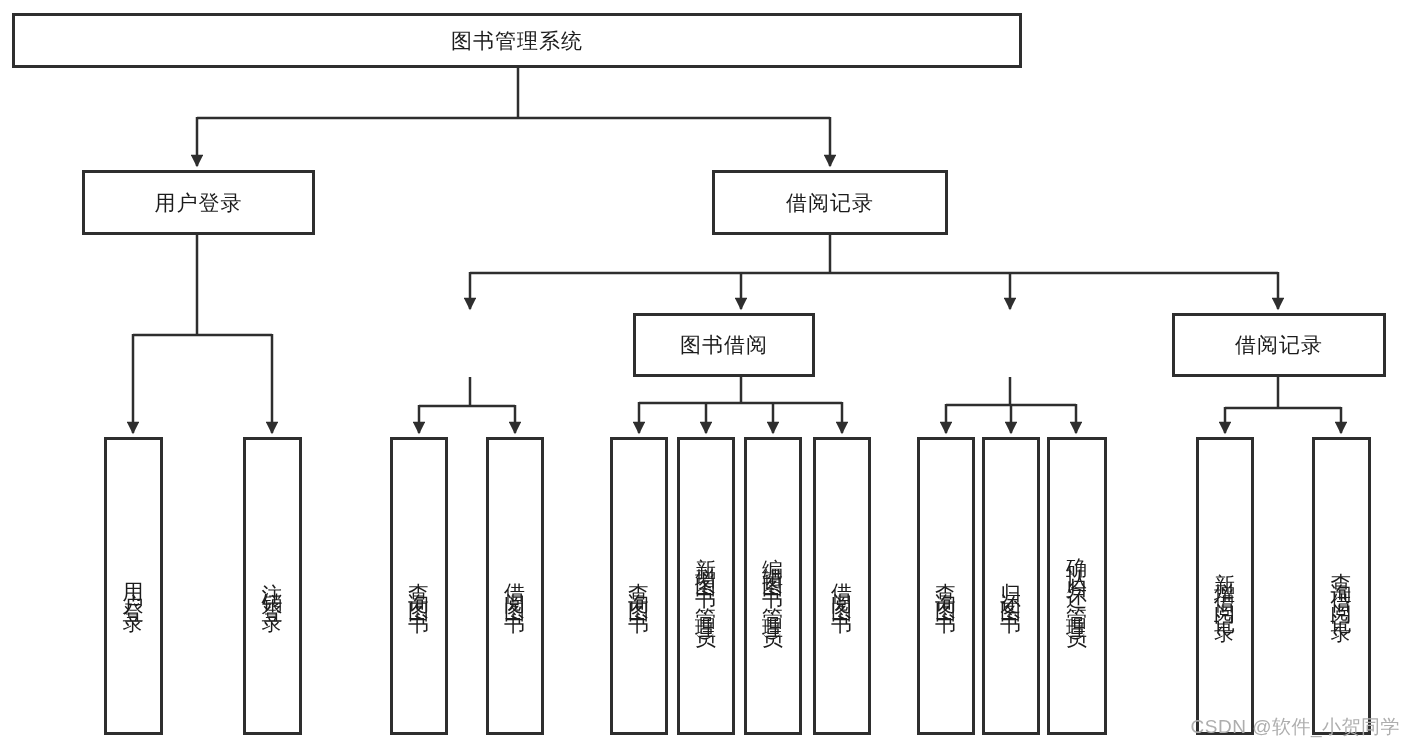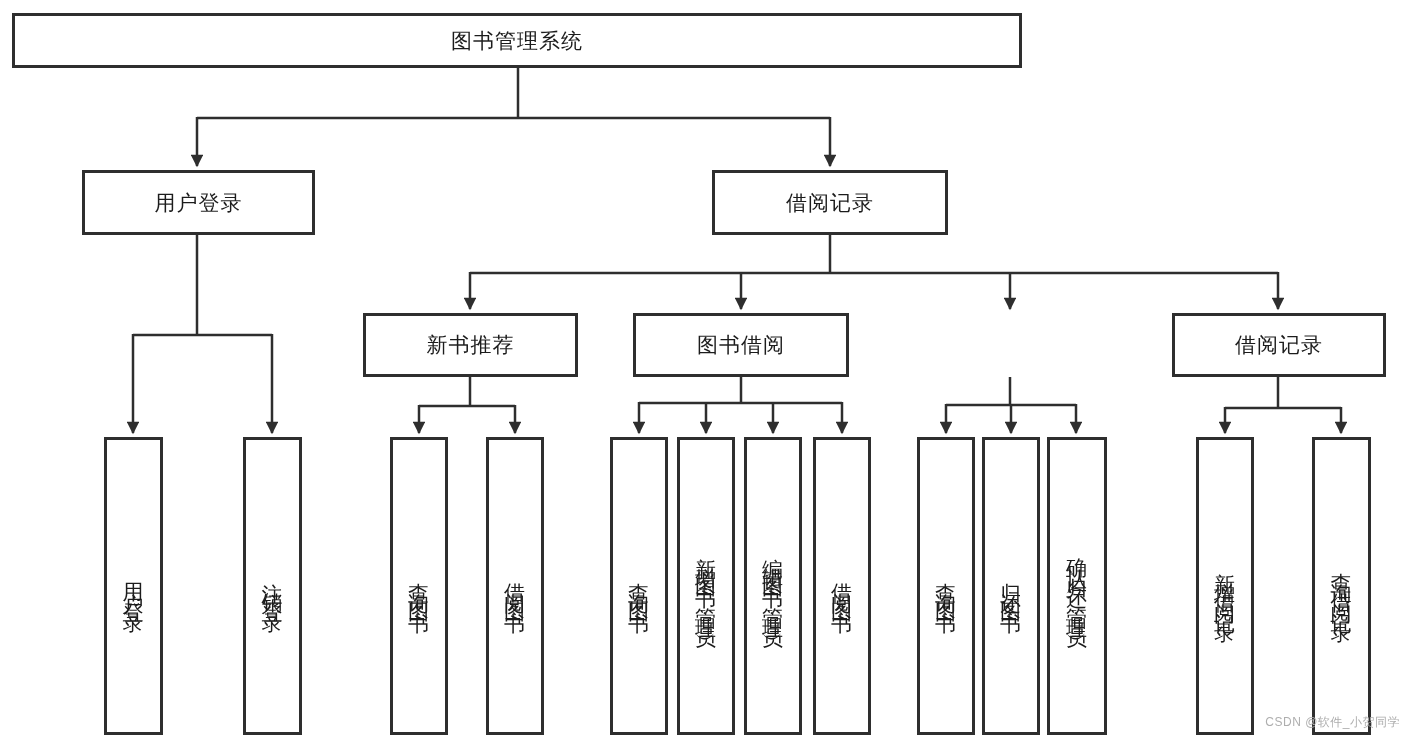--- a/index.html
+++ b/index.html
@@ -13,21 +13,21 @@
     border:3px solid #2e2e2e;display:flex;align-items:center;justify-content:center;
     color:#1c1c1c;z-index:2;text-align:center;
   }
   .h{font-size:21px;letter-spacing:1px;}
   .v{
     writing-mode:vertical-rl;text-orientation:mixed;
     font-size:21px;letter-spacing:10px;line-height:1;
   }
   .watermark{
     position:absolute;right:5px;top:714px;z-index:5;
-    font-size:12px;color:#aeaeae;letter-spacing:0.5px;white-space:nowrap;
+    font-size:19px;color:#aeaeae;letter-spacing:0.5px;white-space:nowrap;
   }
 </style>
 </head>
 <body>
 
 <div class="stage">
 
   <svg class="connectors" width="1405" height="747" viewBox="0 0 1405 747">
     <defs>
       <marker id="arr" viewBox="0 0 10 10" refX="9" refY="5" markerWidth="6.5" markerHeight="5" orient="auto-start-reverse">
@@ -90,22 +90,21 @@
         <line x1="1341" y1="407" x2="1341" y2="433" marker-end="url(#arr)"></line>
       </g>
     </g>
   </svg>
 
   <div class="box h" style="left:12px;top:13px;width:1010px;height:55px">图书管理系统</div>
 
   <div class="box h" style="left:82px;top:170px;width:233px;height:65px">用户登录</div>
   <div class="box h" style="left:712px;top:170px;width:236px;height:65px">借阅记录</div>
 
-  <div class="box h" style="left:363px;top:313px;width:215px;height:64px">新书推荐</div>
-  <div class="box h" style="left:633px;top:313px;width:216px;height:64px">图书借阅</div>
+  <div class="box h" style="left:633px;top:313px;width:182px;height:64px">图书借阅</div>
   <div class="box h" style="left:1172px;top:313px;width:214px;height:64px">借阅记录</div>
 
   <div class="box v" style="left:104px;top:437px;width:59px;height:298px">用户登录</div>
   <div class="box v" style="left:243px;top:437px;width:59px;height:298px">注销登录</div>
 
   <div class="box v" style="left:390px;top:437px;width:58px;height:298px">查询图书</div>
   <div class="box v" style="left:486px;top:437px;width:58px;height:298px">借阅图书</div>
 
   <div class="box v" style="left:610px;top:437px;width:58px;height:298px">查询图书</div>
   <div class="box v" style="left:677px;top:437px;width:58px;height:298px">新增图书（管理员）</div>

